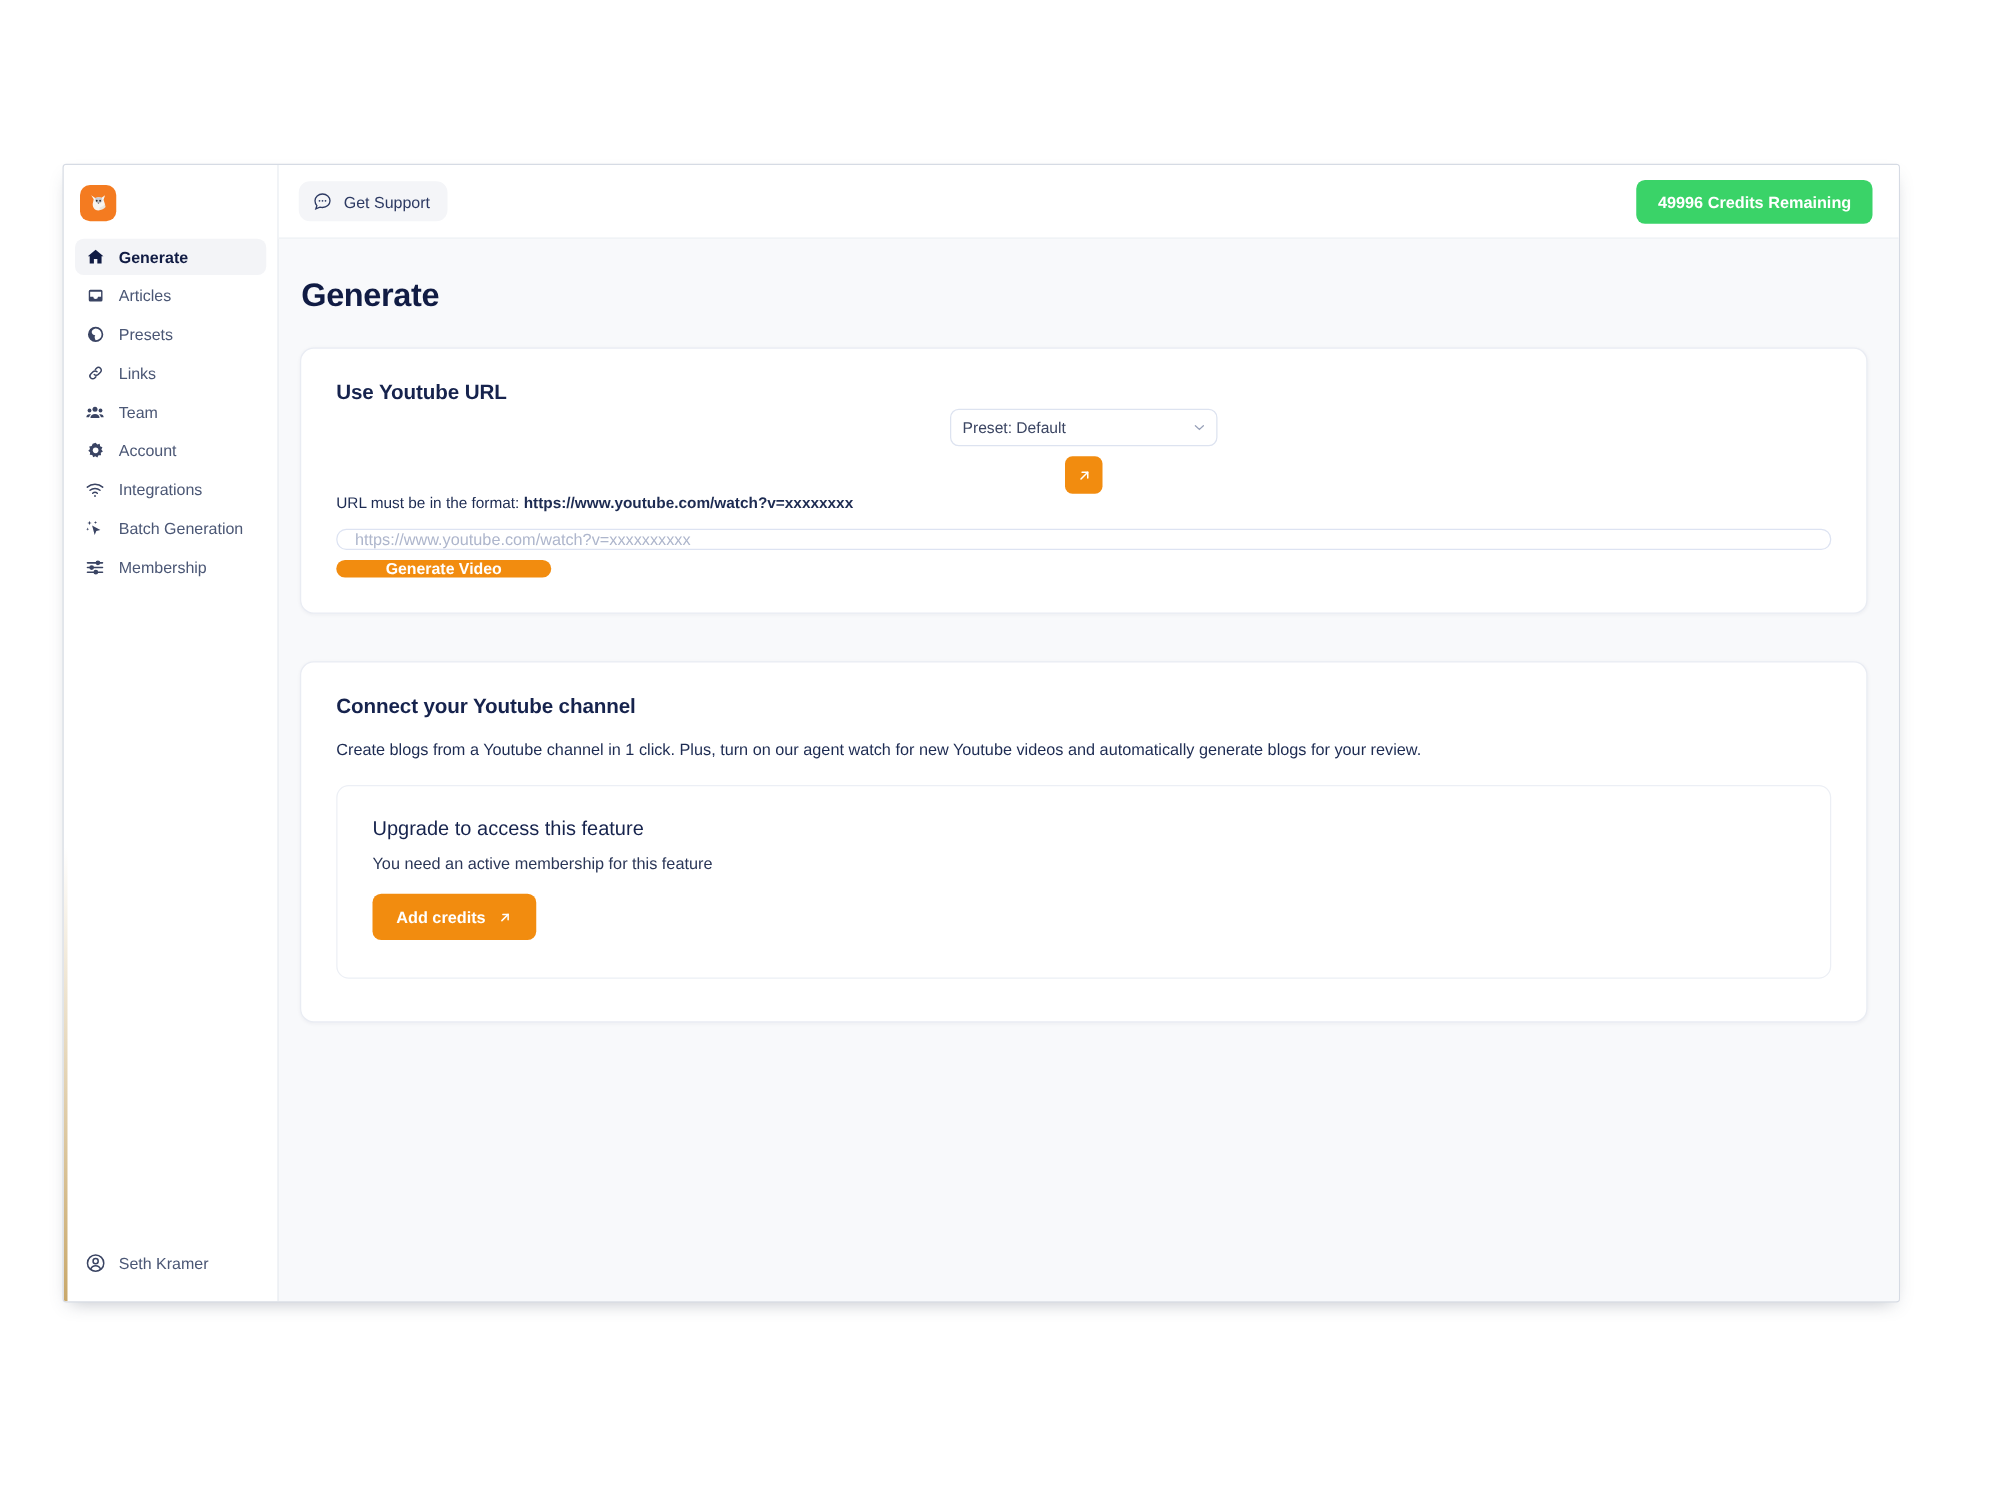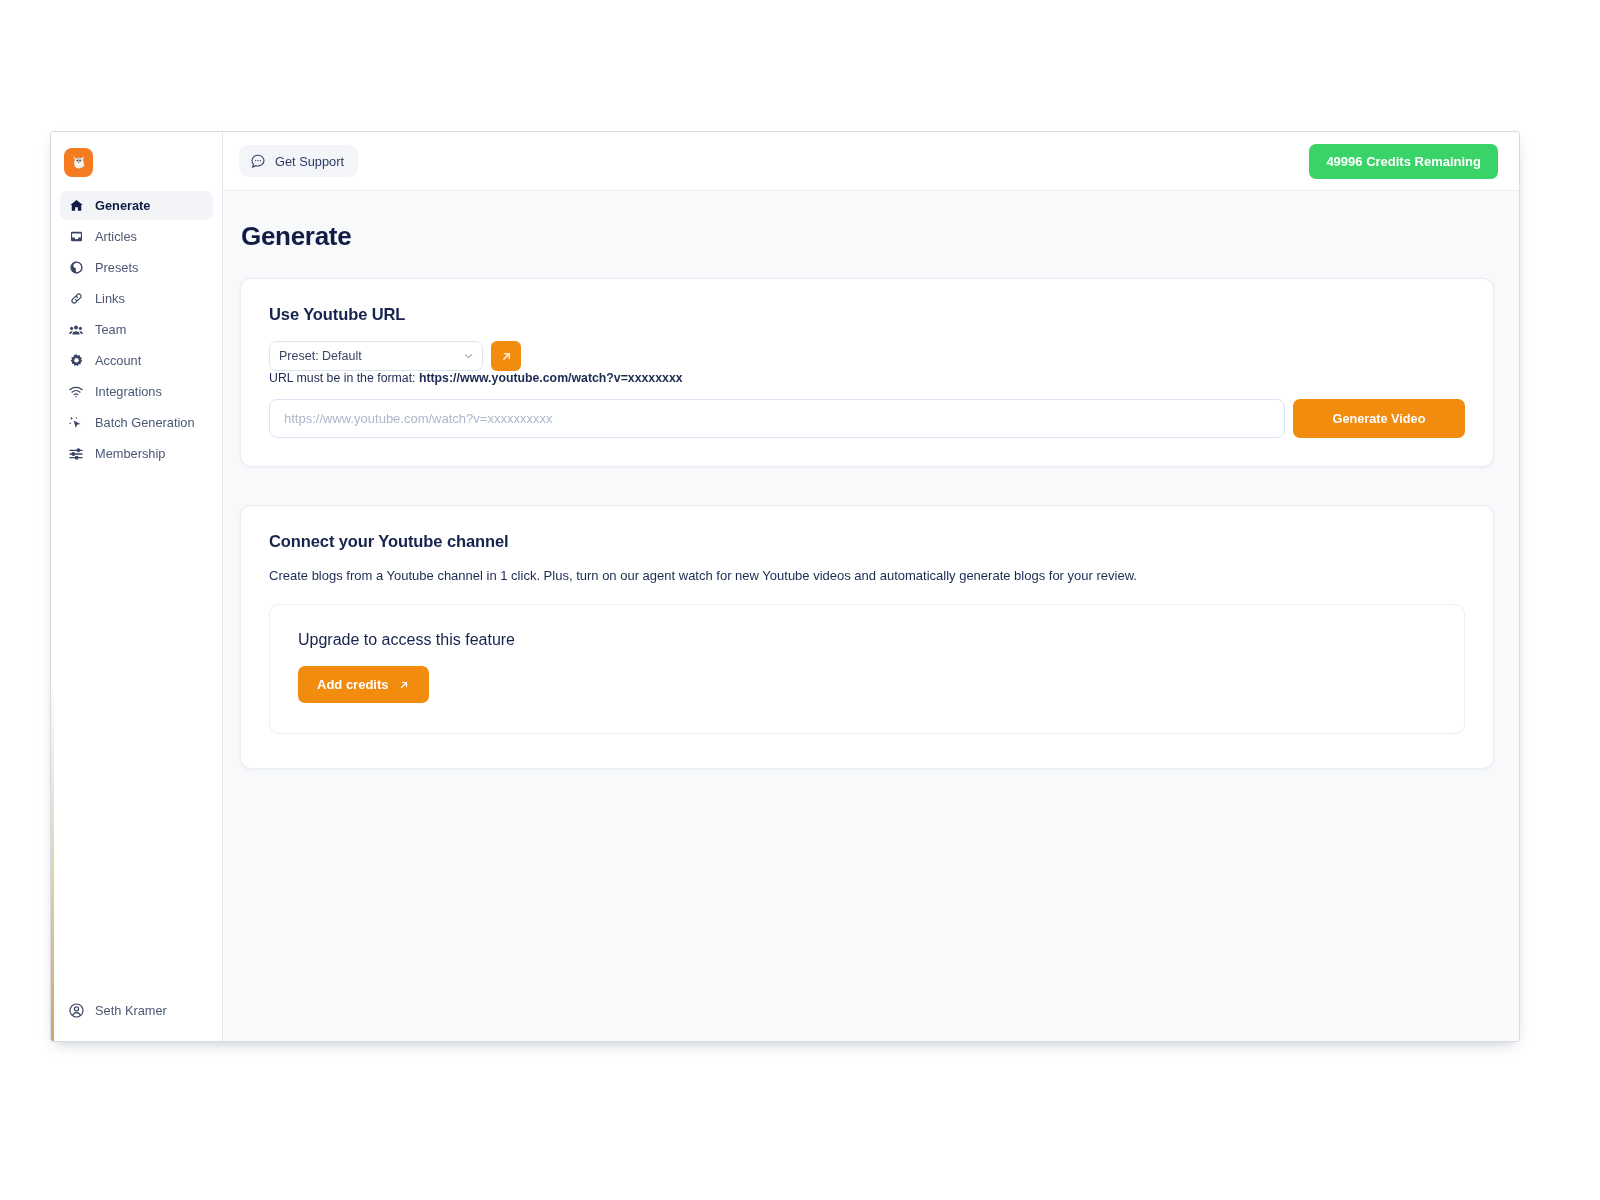--- a/index.html
+++ b/index.html
@@ -156,21 +156,22 @@
 
   .card-title {
     font-size: 16.5px;
     font-weight: bold;
     color: #16234d;
     letter-spacing: -0.1px;
   }
 
   .preset-row {
     display: flex; align-items: center; gap: 8px;
-    margin-top: 17px;
+    margin-top: 3px;
+    flex-direction: column;
   }
   #preset-select {
     width: 214px;
     height: 30px;
     border: 1px solid #dde3f0;
     border-radius: 7px;
     background: #ffffff;
     font-family: "Liberation Sans", sans-serif;
     font-size: 12.5px;
     color: #3c4663;
@@ -198,20 +199,21 @@
   #url-hint {
     font-size: 12.3px;
     color: #1d2b52;
     font-weight: bold;
   }
   #url-hint .lite { font-weight: normal; }
 
   .url-row {
     display: flex; align-items: stretch; gap: 8px;
     margin-top: 14px;
+    flex-direction: column;
   }
   #url-input {
     flex: 1;
     height: 39px;
     border: 1px solid #dde3f2;
     border-radius: 8px;
     background: #ffffff;
     font-family: "Liberation Sans", sans-serif;
     font-size: 13px;
     color: #2d3a63;
@@ -455,20 +457,21 @@
           <button id="generate-video-btn">Generate Video</button>
         </div>
       </div>
 
       <div class="card" id="card-channel">
         <div class="card-title">Connect your Youtube channel</div>
         <div id="channel-desc">Create blogs from a Youtube channel in 1 click. Plus, turn on our agent watch for new Youtube videos and automatically generate blogs for your review.</div>
 
         <div id="upgrade-box">
           <div id="upgrade-title">Upgrade to access this feature</div>
+          <div id="upgrade-sub">You need an active membership for this feature</div>
           <button id="add-credits-btn">
             <span>Add credits</span>
             <svg width="12" height="12" viewBox="0 0 24 24" fill="none" stroke="currentColor" stroke-width="2.4" stroke-linecap="round" stroke-linejoin="round">
                 <path d="M7 17 L17 7"></path>
                 <path d="M8.6 7 L17 7 L17 15.4"></path>
               </svg>
           </button>
         </div>
       </div>
 

